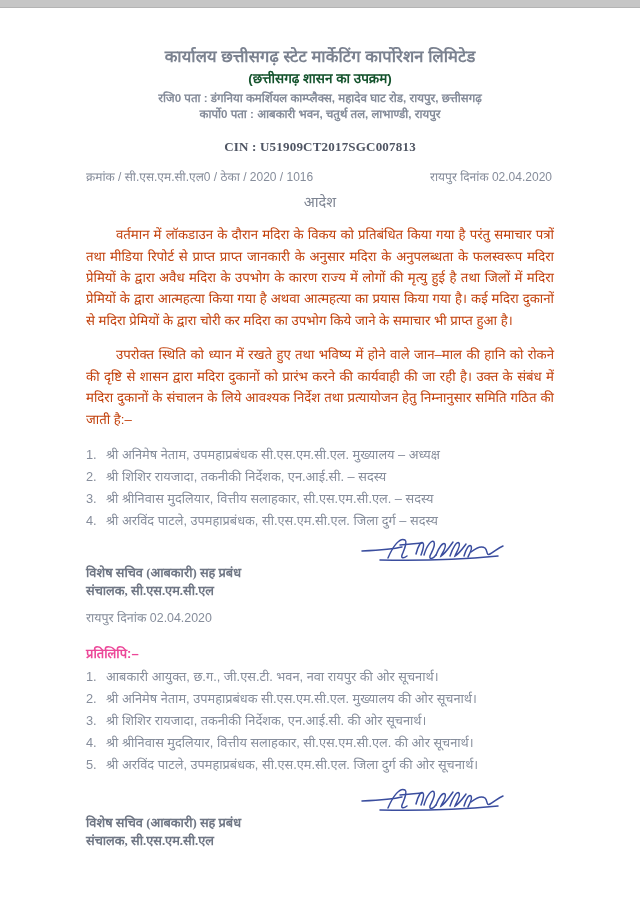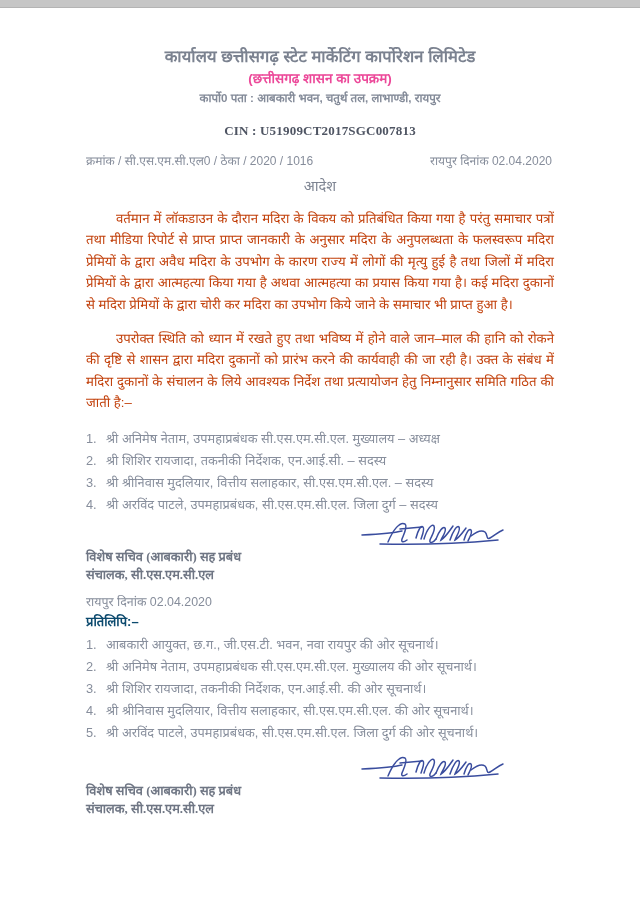--- a/index.html
+++ b/index.html
@@ -38,21 +38,21 @@
   .lh-org {
     font-size: 16.5px;
     font-weight: bold;
     letter-spacing: .1px;
     color: #7b8290;
     margin-bottom: 2px;
   }
   .lh-sub {
     font-size: 13.5px;
     font-weight: bold;
-    color: #ec4899;
+    color: #14532d;
     margin-bottom: 2px;
   }
   .lh-addr {
     font-size: 11.6px;
     font-weight: bold;
     color: #848b99;
     margin-bottom: 1px;
   }
   .lh-cin {
     font-family: "Liberation Serif", "DejaVu Serif", serif;
@@ -145,34 +145,35 @@
     align-items: baseline;
     margin-top: 9px;
     font-size: 12.4px;
     color: #868d9b;
   }
   .copy-ref-left { font-weight: bold; white-space: nowrap; }
   .copy-ref-right { white-space: nowrap; }
   .copy-label {
     font-size: 13px;
     font-weight: bold;
-    color: #0c4a6e;
-    margin-top: 2px;
+    color: #ec4899;
+    margin-top: 18px;
   }
 </style>
 </head>
 <body>
 
 <div id="top-bar"></div>
 
 <div id="page">
 
   <div>
     <div class="lh-line lh-org">कार्यालय छत्तीसगढ़ स्टेट मार्केटिंग कार्पोरेशन लिमिटेड</div>
     <div class="lh-line lh-sub">(छत्तीसगढ़ शासन का उपक्रम)</div>
+    <div class="lh-line lh-addr">रजि0 पता : डंगनिया कमर्शियल काम्प्लैक्स, महादेव घाट रोड, रायपुर, छत्तीसगढ़</div>
     <div class="lh-line lh-addr">कार्पो0 पता : आबकारी भवन, चतुर्थ तल, लाभाण्डी, रायपुर</div>
     <div class="lh-line lh-cin">CIN : U51909CT2017SGC007813</div>
   </div>
 
   <div class="ref-row">
     <span class="ref-left">क्रमांक / सी.एस.एम.सी.एल0 / ठेका / 2020 / 1016</span>
     <span class="ref-right">रायपुर दिनांक 02.04.2020</span>
   </div>
 
   <div class="order-title">आदेश</div>

